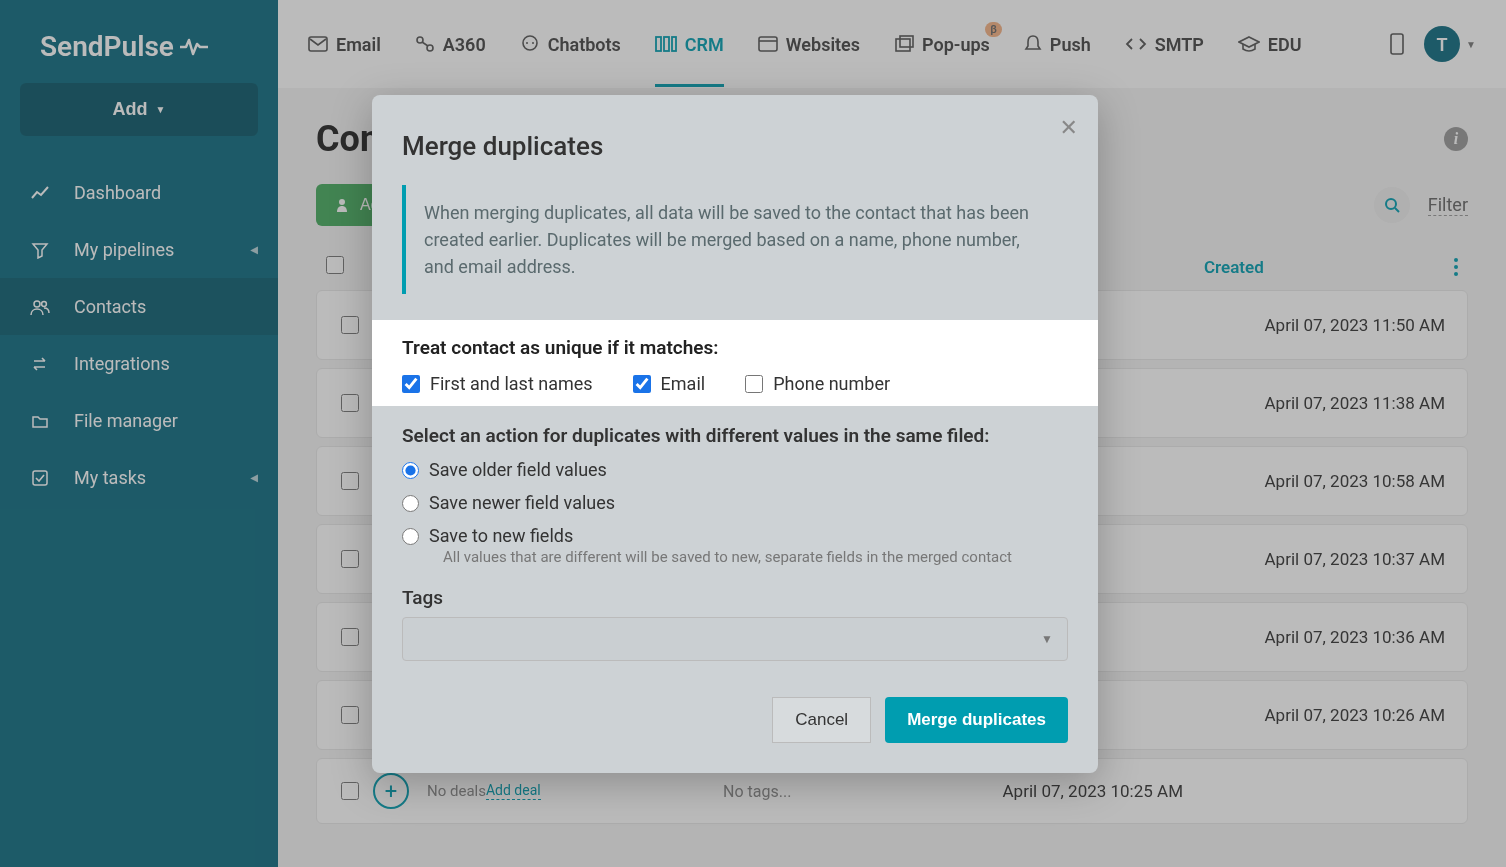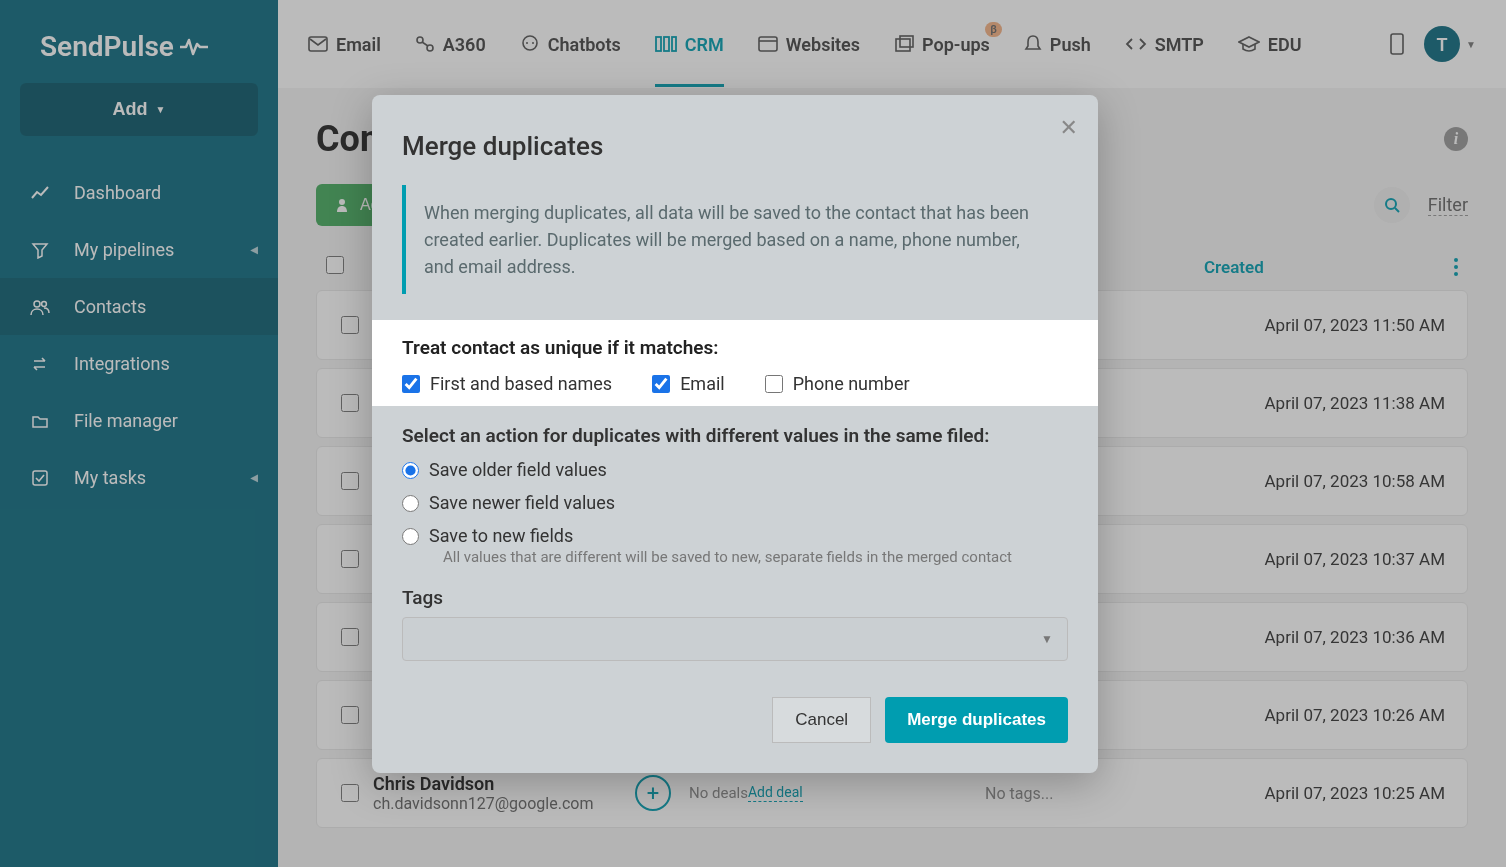--- a/index.html
+++ b/index.html
@@ -390,24 +390,20 @@
         <span class="add-deal-link">Add deal</span>
       </div>
     </div>
     <div class="cr-tags">No tags...</div>
     <div class="cr-created">April 07, 2023 10:26 AM</div>
       </div>
       <div class="contact-row">
     <div class="cr-check">
           <input type="checkbox" class="sq" style="">
         </div>
-    <div class="cr-contact">
-      <div class="cr-name">Chris Davidson</div>
-      <div class="cr-email">ch.davidsonn127@google.com</div>
-    </div>
     <div class="cr-deals">
       <div class="plus-circle">+</div>
       <div class="deal-text">
         <span class="no-deals">No deals</span>
         <span class="add-deal-link">Add deal</span>
       </div>
     </div>
     <div class="cr-tags">No tags...</div>
     <div class="cr-created">April 07, 2023 10:25 AM</div>
       </div>
@@ -419,21 +415,21 @@
 <div class="modal">
   <div class="modal-close">✕</div>
   <div class="modal-title">Merge duplicates</div>
   <div class="modal-note">When merging duplicates, all data will be saved to the contact that has been created earlier. Duplicates will be merged based on a name, phone number, and email address.</div>
 
   <div class="modal-section-hl">
     <div class="modal-label-strong">Treat contact as unique if it matches:</div>
     <div class="check-row">
       <label>
           <input type="checkbox" checked="" style="">
-          <span>First and based names</span>
+          <span>First and last names</span>
         </label>
       <label>
           <input type="checkbox" checked="" style="">
           <span>Email</span>
         </label>
       <label>
           <input type="checkbox" style="">
           <span>Phone number</span>
         </label>
     </div>

